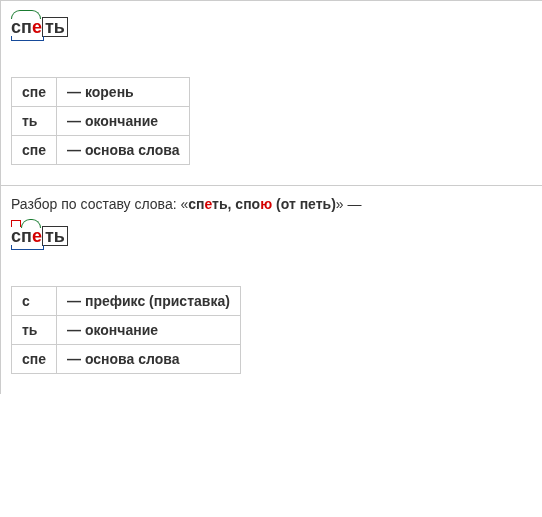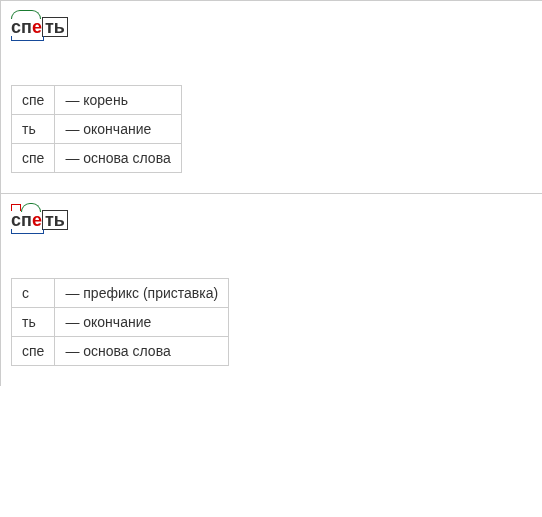--- a/index.html
+++ b/index.html
@@ -63,21 +63,21 @@
   .root-arc {
     position: absolute;
     top: -7px;
     border: 1.5px solid #197b30;
     border-bottom: none;
     border-radius: 14px 14px 0 0;
     height: 8px;
   }
   table.parts {
     border-collapse: collapse;
-    margin-top: 8px;
+    font-weight: bold;
   }
   table.parts td {
     border: 1px solid #ccc;
     padding: 6px 10px;
     font-size: 14px;
     color: #333;
   }
   table.parts td.k {
     min-width: 22px;
   }
@@ -107,20 +107,23 @@
     </tr>
     <tr>
       <td class="k">спе</td>
       <td>— основа слова</td>
     </tr>
   </tbody>
     </table>
 </div>
 
 <div class="section">
+  <p class="heading">
+    <span>Разбор по составу слова: «</span><b><span>сп</span><span class="stress">е</span><span>ть, спо</span><span class="stress">ю</span><span> (от петь)</span></b><span>» —</span>
+  </p>
 
   <span class="morph-display">
     <span class="stack">
       <span id="s1-pref">с</span><span id="s1-root"><span>п</span><span class="stress">е</span><span></span></span><span class="ending-box" id="s1-end">ть</span>
       <span class="prefix-mark" id="s1-pmark" style="left: 0px; width: 8.01562px;"></span>
       <span class="root-arc" id="s1-arc" style="left: 10.0156px; width: 17.8906px;"></span>
       <span class="stem-line" id="s1-stem" style="left: 0px; width: 30.9062px;"></span>
     </span>
   </span>
 

